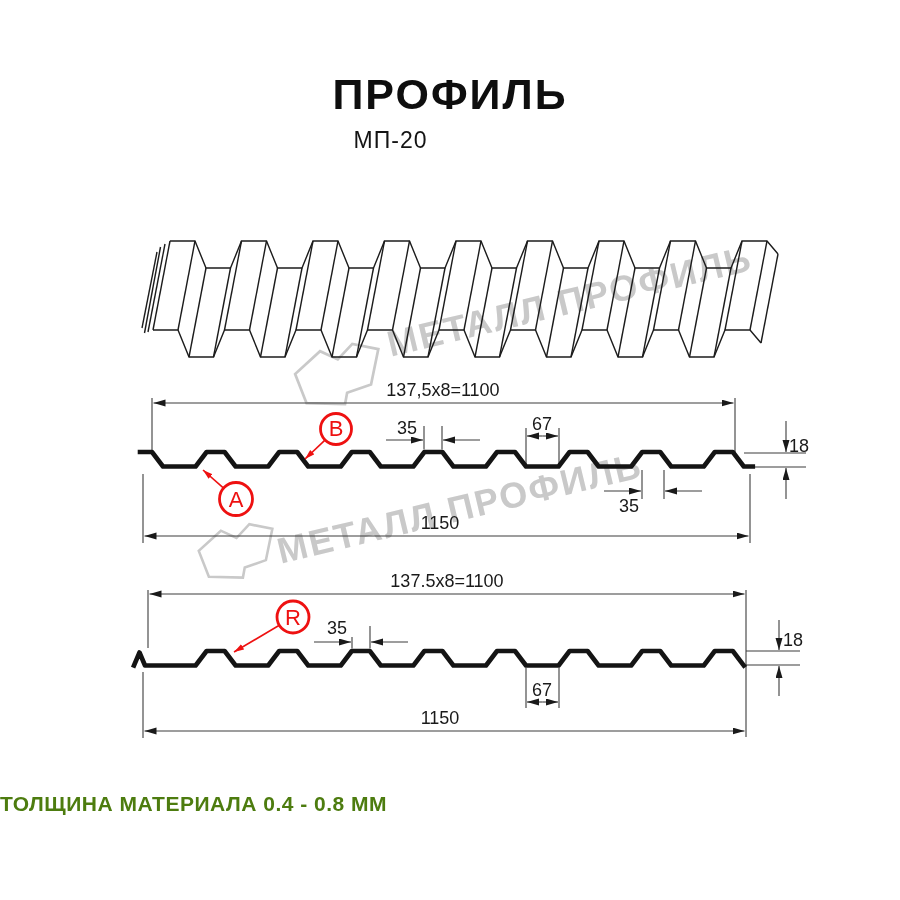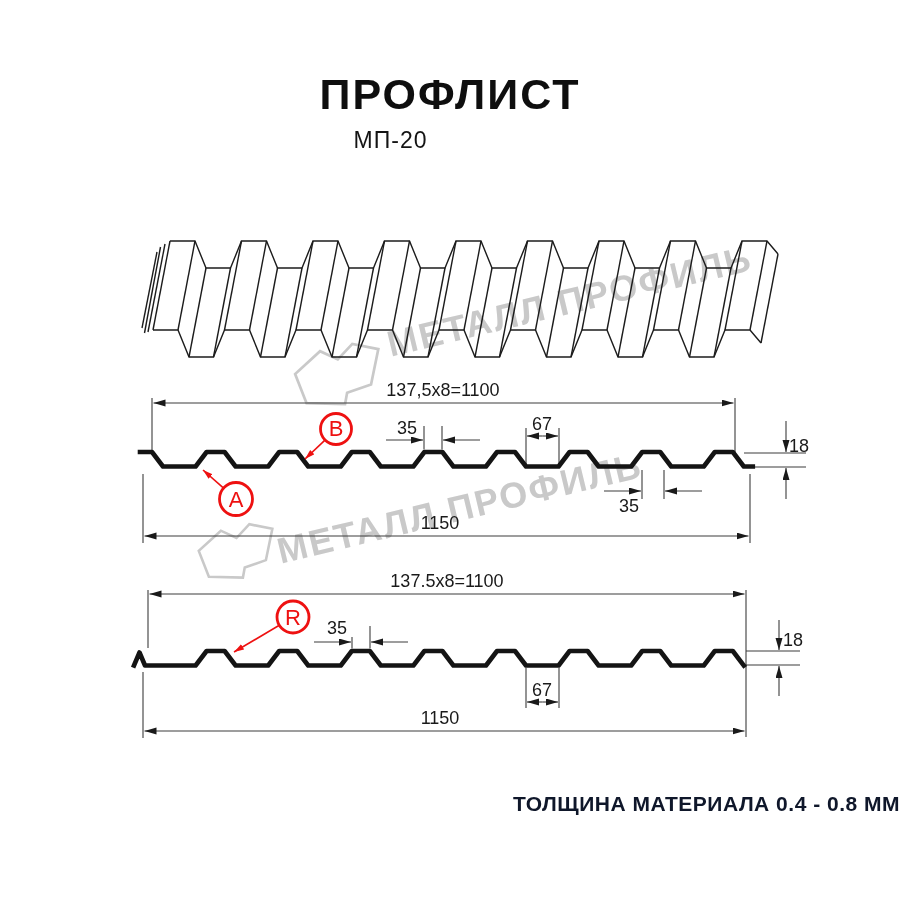--- a/index.html
+++ b/index.html
@@ -2,22 +2,22 @@
 <html><head>
 <meta charset="utf-8">
 <style>
   html,body{margin:0;padding:0;background:#fff;}
   .canvas{position:relative;width:900px;height:900px;background:#fff;overflow:hidden;
           font-family:"Liberation Sans",sans-serif;}
   .page-title{position:absolute;left:0;top:70px;width:900px;text-align:center;
               font-size:43px;font-weight:bold;letter-spacing:2px;color:#0e0e0e;}
   .page-subtitle{position:absolute;left:0;top:127px;width:781px;text-align:center;
               font-size:23px;font-weight:400;letter-spacing:1px;color:#141414;}
-  .caption{position:absolute;left:0;top:792px;width:900px;text-align:right;
-              font-size:21px;font-weight:bold;letter-spacing:0.5px;color:#0f172a;}
+  .caption{position:absolute;left:0;top:792px;width:900px;text-align:left;
+              font-size:21px;font-weight:bold;letter-spacing:0.5px;color:#4d7c0f;}
   .watermark{position:absolute;white-space:nowrap;font-size:36px;font-weight:bold;
               letter-spacing:2px;color:#c9c9c9;transform-origin:0 50%;transform:rotate(-13.5deg);}
   .wm1{left:388px;top:324px;}
   .wm2{left:278px;top:531px;}
   .logo{position:absolute;}
   svg{position:absolute;left:0;top:0;}
   .thin{stroke:#3c3c3c;stroke-width:1.1;fill:none;}
   .mid{stroke:#1c1c1c;stroke-width:1.4;fill:none;}
   .thick{stroke:#141414;stroke-width:4.6;fill:none;stroke-linejoin:round;stroke-linecap:square;}
   .dimtext{font-family:"Liberation Sans",sans-serif;font-size:18px;fill:#1a1a1a;}
@@ -186,16 +186,16 @@
       <text class="dimtext" x="440" y="724" text-anchor="middle">1150</text>
 
       <g>
         <line class="redline" x1="279.3" y1="625.3" x2="234" y2="652" marker-end="url(#arrRed)"></line>
         <circle class="redcircle" cx="293" cy="617" r="16"></circle>
         <text class="redtext" x="293" y="625" text-anchor="middle">R</text>
       </g>
     </g>
   </svg>
 
-  <div class="page-title">ПРОФЛИСТ</div>
+  <div class="page-title">ПРОФИЛЬ</div>
   <div class="page-subtitle">МП-20</div>
   <div class="caption">ТОЛЩИНА МАТЕРИАЛА 0.4 - 0.8 ММ</div>
 </div>
 
 </body></html>

